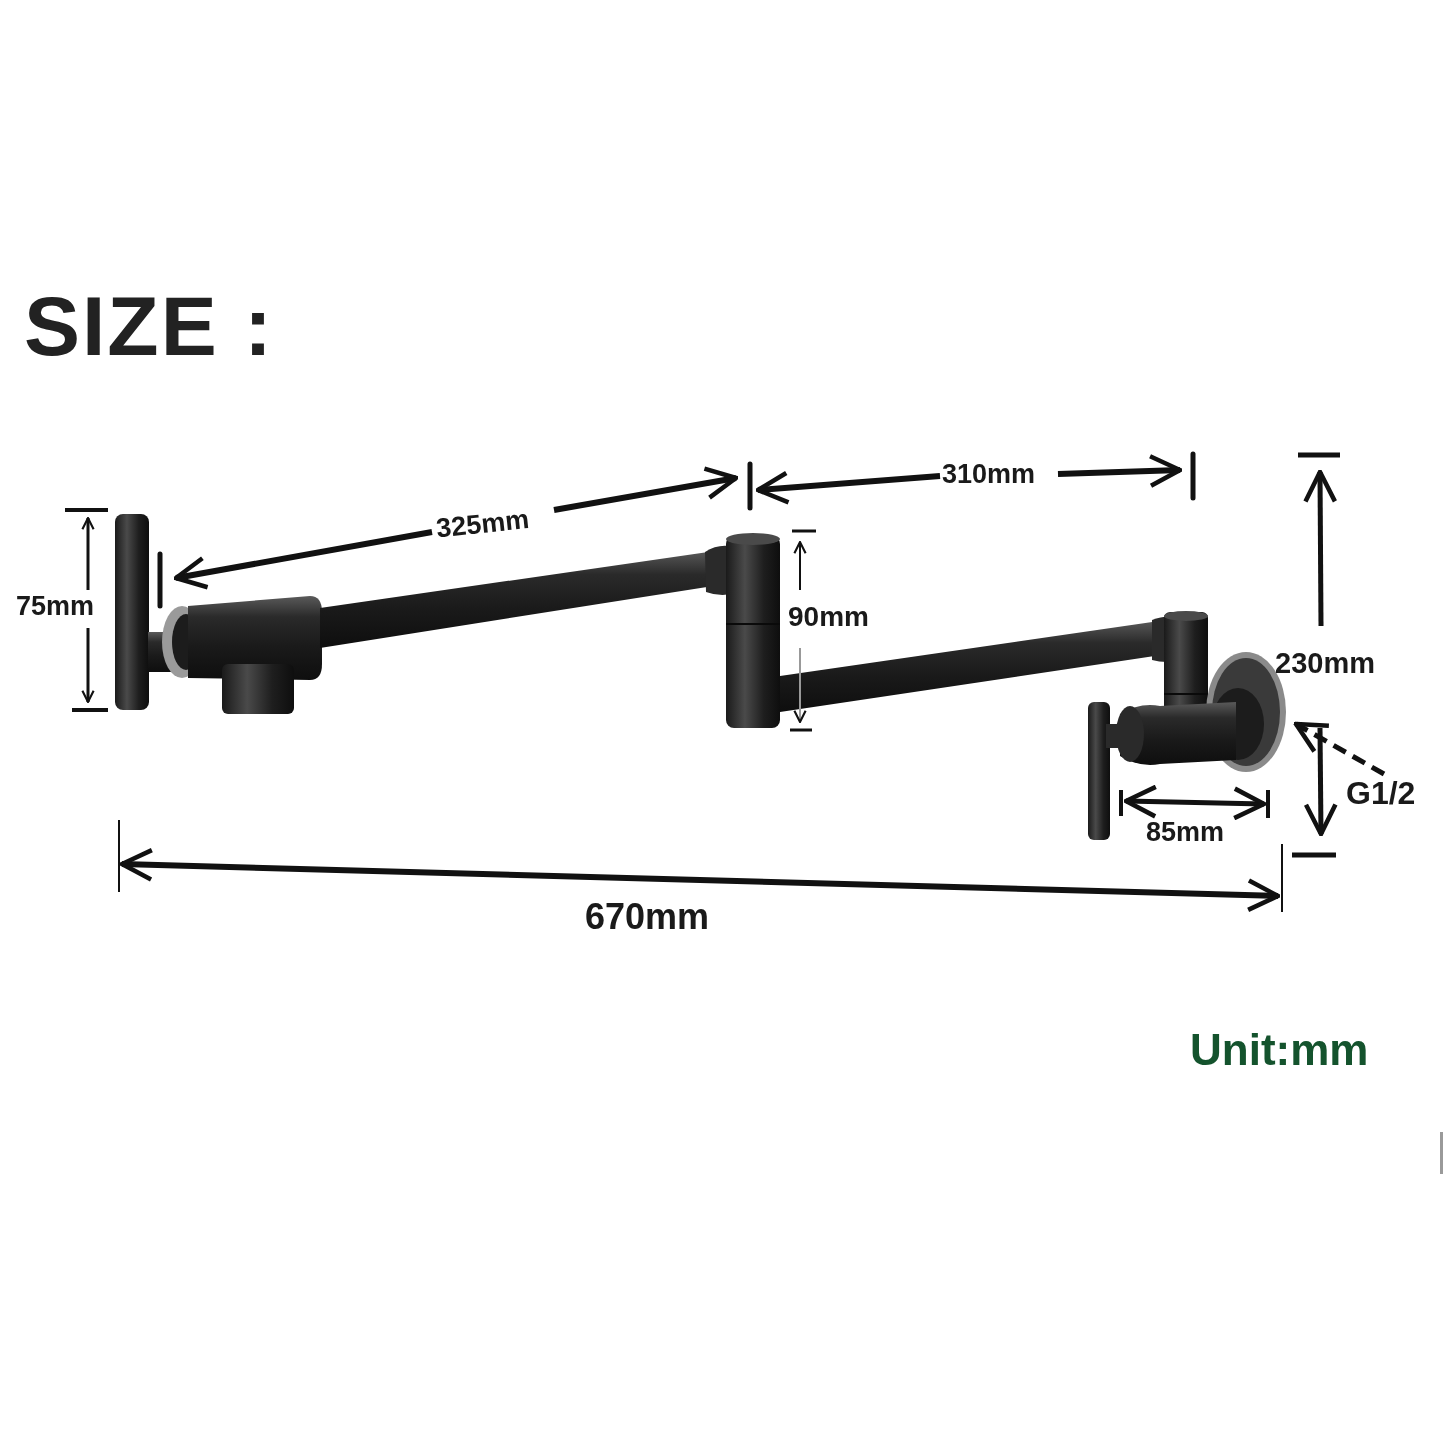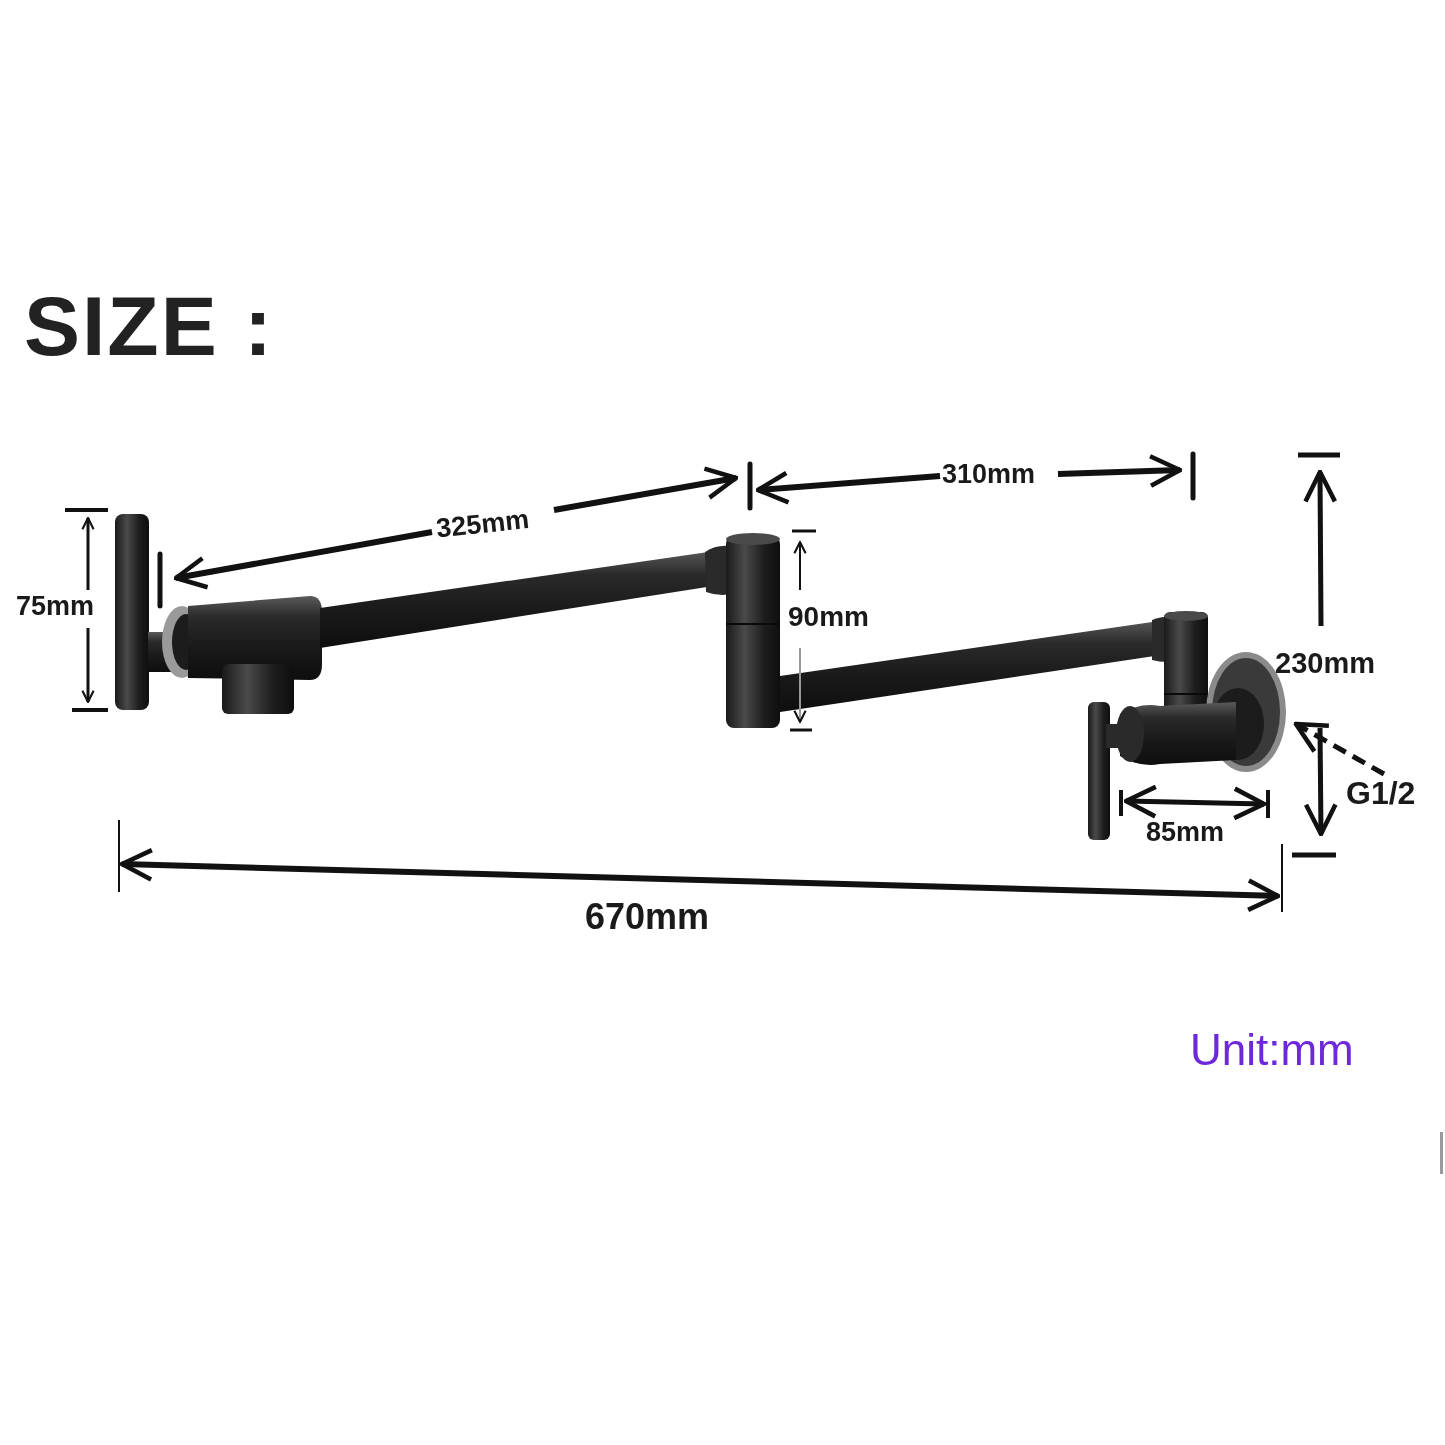--- a/index.html
+++ b/index.html
@@ -5,22 +5,22 @@
     html, body { margin: 0; padding: 0; background: #ffffff; }
     body { width: 1445px; height: 1445px; position: relative; overflow: hidden; font-family: "Liberation Sans", sans-serif; }
     .canvas { position: absolute; left: 0; top: 12px; width: 1301px; height: 1445px; }
     .title {
       position: absolute; left: 24px; top: 272px;
       font-family: "Liberation Sans", sans-serif; font-weight: 700;
       font-size: 84px; color: #222222; letter-spacing: 2px; line-height: 1;
     }
     .unit {
       position: absolute; left: 1190px; top: 1016px;
-      font-family: "Liberation Sans", sans-serif; font-weight: 400;
-      font-size: 44px; color: #6d28d9; line-height: 1;
+      font-family: "Liberation Sans", sans-serif; font-weight: 700;
+      font-size: 44px; color: #14532d; line-height: 1;
     }
     .dim-label { font-family: "Liberation Sans", sans-serif; font-weight: 700; fill: #1a1a1a; }
     .edge-mark { position: absolute; left: 1440px; top: 1120px; width: 3px; height: 42px; background: #9a9a9a; }
   </style>
 </head>
 <body>
 
 <div class="canvas">
 
   <div class="title">SIZE :</div>

